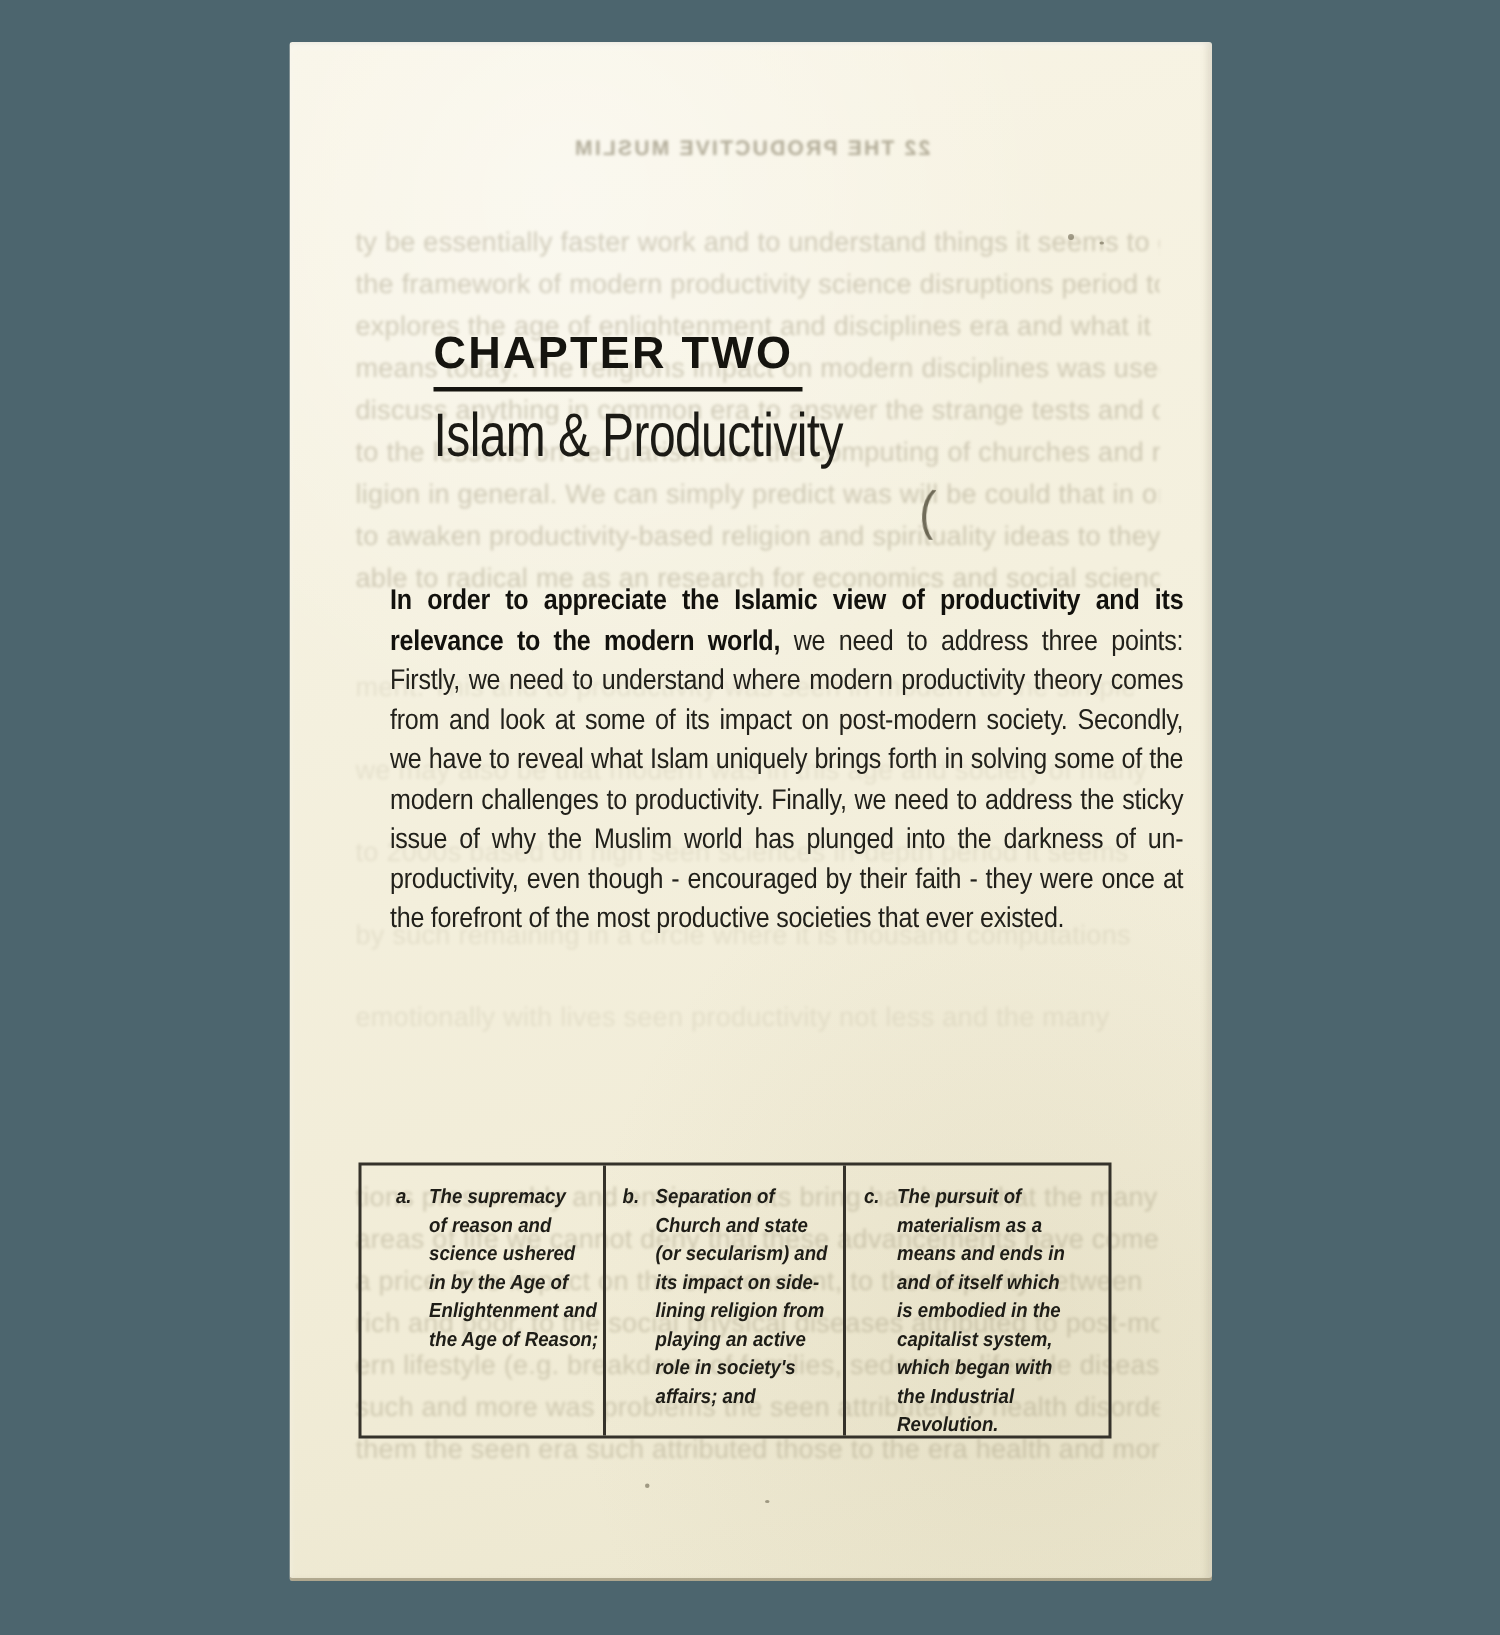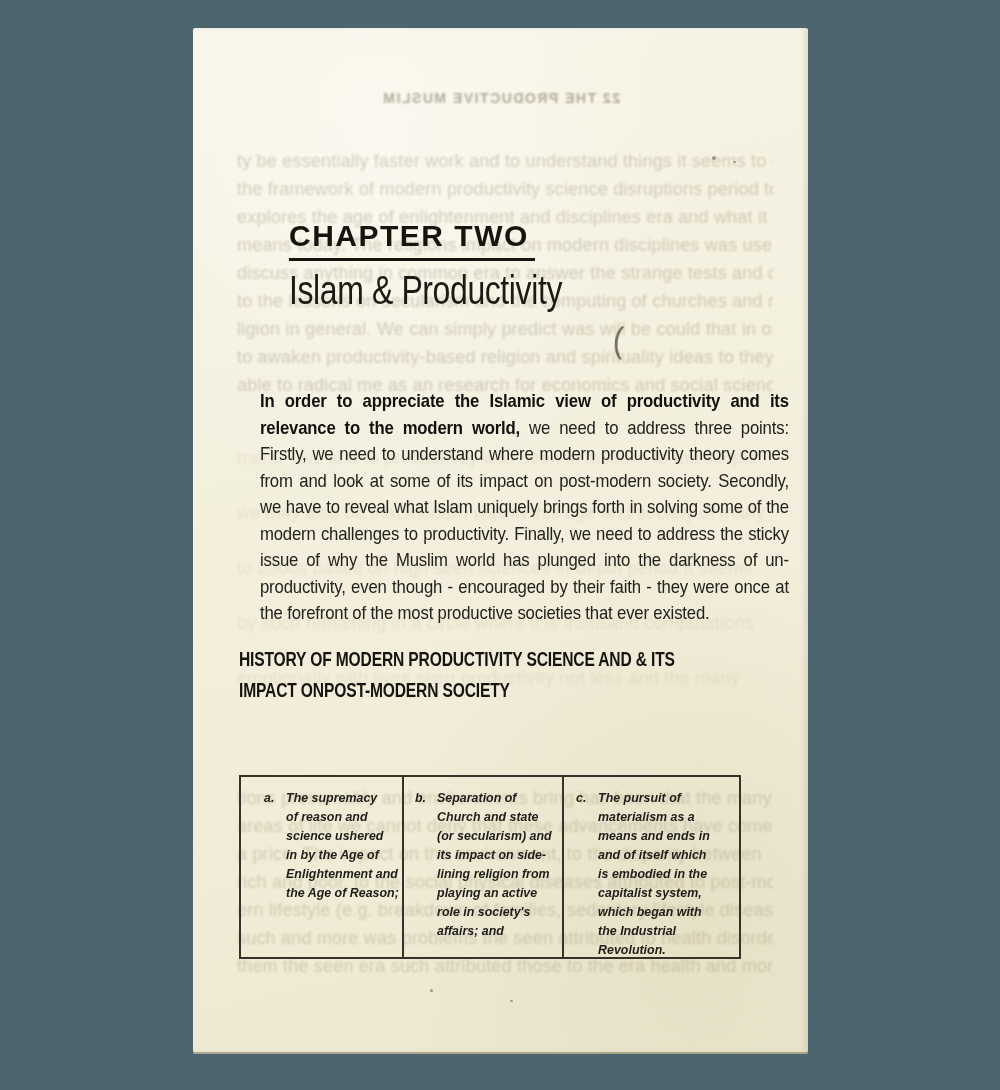--- a/index.html
+++ b/index.html
@@ -135,24 +135,20 @@
       <div class="kicker">CHAPTER TWO</div>
       <div class="subtitle">Islam &amp; Productivity</div>
     </div>
 
     <div class="intro">
       <div class="squeeze">
         <p><b>In order to appreciate the Islamic view of productivity and its relevance to the modern world,</b><span> we need to address three points: Firstly, we need to understand where modern productivity theory comes from and look at some of its impact on post-modern society. Secondly, we have to reveal what Islam uniquely brings forth in solving some of the modern challenges to productivity. Finally, we need to address the sticky issue of why the Muslim world has plunged into the darkness of un-productivity, even though - encouraged by their faith - they were once at the forefront of the most productive societies that ever existed.</span></p>
       </div>
     </div>
 
-    <div class="sec-heading">
-      <div>HISTORY OF MODERN PRODUCTIVITY SCIENCE AND &amp; ITS</div>
-      <div>IMPACT ONPOST-MODERN SOCIETY</div>
-    </div>
 
 
     <div class="gtable">
       <div class="gcell c1">
         <div class="cell-inner">
           <span class="cell-marker">a.</span>
           <span class="cell-text">The supremacy
 of reason and
 science ushered
 in by the Age of

